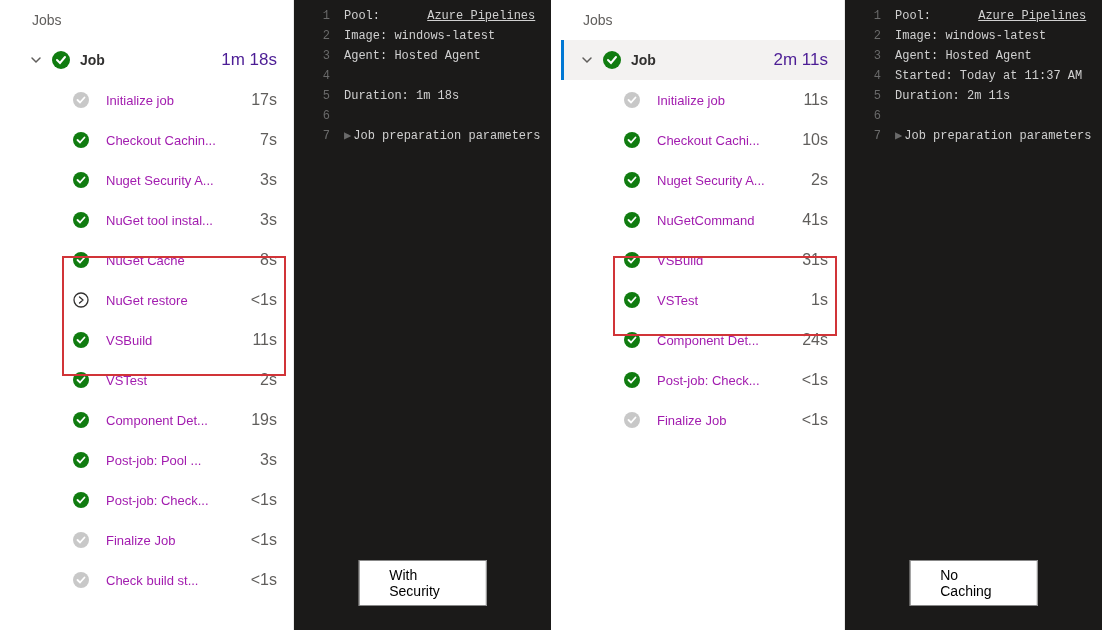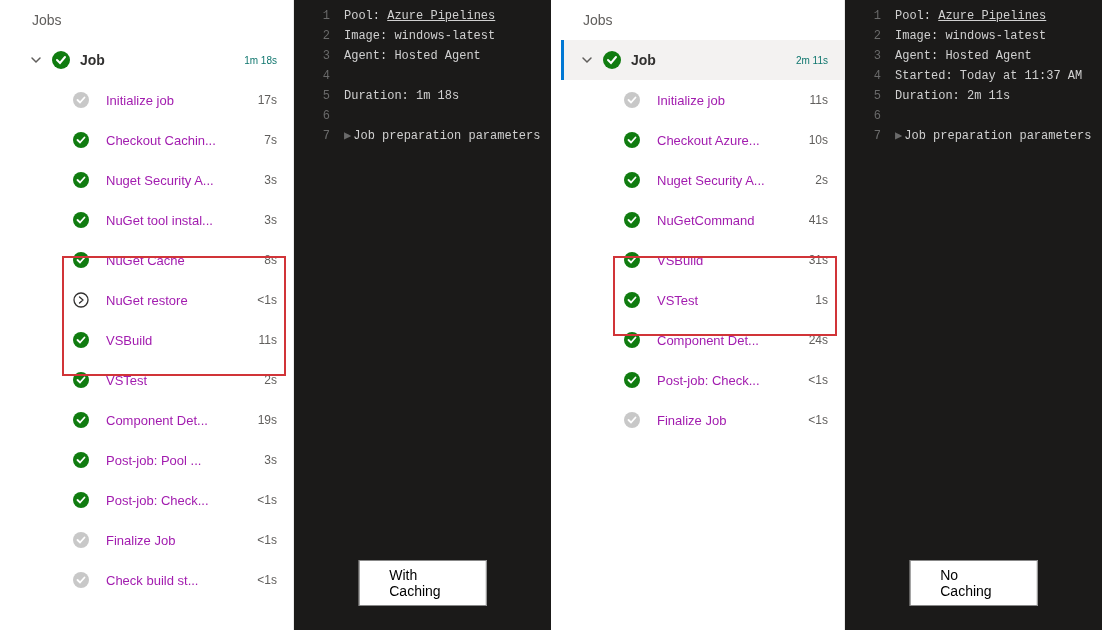--- a/index.html
+++ b/index.html
@@ -37,35 +37,35 @@
   .job-parent {
     display: flex;
     align-items: center;
     height: 40px;
     padding: 0 16px 0 18px;
     cursor: pointer;
   }
   .job-parent .chev { width:16px; display:flex; justify-content:center; color:#605e5c; }
   .job-parent .status { width:22px; display:flex; justify-content:center; margin:0 8px 0 6px;}
   .job-parent .label { flex:1; font-size:14px; color:#323130; font-weight:600;}
-  .job-parent .dur   { color:#0f766e; font-size:10px;}
+  .job-parent .dur   { color:#4c1d95; font-size:17px;}
   .panel.right .job-parent.selected {
     background:#f3f2f1;
     box-shadow: inset 3px 0 0 #0078d4;
   }
   .step-row {
     display:flex;
     align-items:center;
     height:40px;
     padding:0 16px 0 60px;
     cursor:pointer;
   }
   .step-row .status { width:22px; display:flex; justify-content:center; margin-right:14px;}
   .step-row .label { flex:1; font-size:13px; color:#a21caf; white-space:nowrap; overflow:hidden; text-overflow:ellipsis;}
-  .step-row .dur { color:#605e5c; font-size:12px; margin-left:6px;}
+  .step-row .dur { color:#605e5c; font-size:16px; margin-left:6px;}
   .highlight-box {
     position:absolute;
     border:2px solid #d13438;
     left:52px; width:224px;
     pointer-events:none;
     z-index:20;
   }
   .log-pane {
     flex:1;
     background:#1b1a19;
@@ -75,21 +75,21 @@
     padding:6px 0 0 0;
     position:relative;
   }
   .log-line {
     display:flex;
     line-height:20px;
     padding:0 10px;
   }
   .log-line .ln { width:26px; text-align:right; color:#6a6a6a; margin-right:14px; user-select:none;}
   .log-line .txt { white-space:pre; }
-  .log-line .txt a { color:#d0d0d0; text-decoration:underline; }
+  .log-line .txt a { color:#d0d0d0; text-decoration:underline;margin-left:40px; }
   .log-line .tri { color:#6a6a6a; margin-right:2px; }
   .caption-btn {
     position:absolute;
     bottom:24px;
     left:50%;
     transform:translateX(-50%);
     background:#fff;
     color:#000;
     font-family:"Segoe UI",sans-serif;
     font-size:14px;
@@ -282,21 +282,21 @@
     <div class="log-line">
         <span class="ln">6</span>
         <span class="txt"></span>
       </div>
     <div class="log-line">
         <span class="ln">7</span>
         <span class="tri">▶</span>
         <span class="txt">Job preparation parameters</span>
       </div>
 
-    <div class="caption-btn">With Caching</div>
+    <div class="caption-btn">With Security</div>
   </div>
 </div>
 
 <div class="panel right">
   <div class="jobs-pane">
     <div class="jobs-header">Jobs</div>
 
     <div class="job-parent selected">
       <span class="chev">
         <svg width="12" height="12" viewBox="0 0 12 12">
@@ -324,21 +324,21 @@
           <span class="label">Initialize job</span>
           <span class="dur">11s</span>
         </div>
         <div class="step-row">
           <span class="status">
             <svg width="16" height="16" viewBox="0 0 16 16">
               <circle cx="8" cy="8" r="8" fill="#107c10"></circle>
               <path d="M4.5 8 L7 10.5 L11.5 5.5" stroke="#fff" stroke-width="1.8" fill="none" stroke-linecap="round"></path>
             </svg>
           </span>
-          <span class="label">Checkout Azure...</span>
+          <span class="label">Checkout Cachi...</span>
           <span class="dur">10s</span>
         </div>
         <div class="step-row">
           <span class="status">
             <svg width="16" height="16" viewBox="0 0 16 16">
               <circle cx="8" cy="8" r="8" fill="#107c10"></circle>
               <path d="M4.5 8 L7 10.5 L11.5 5.5" stroke="#fff" stroke-width="1.8" fill="none" stroke-linecap="round"></path>
             </svg>
           </span>
           <span class="label">Nuget Security A...</span>

